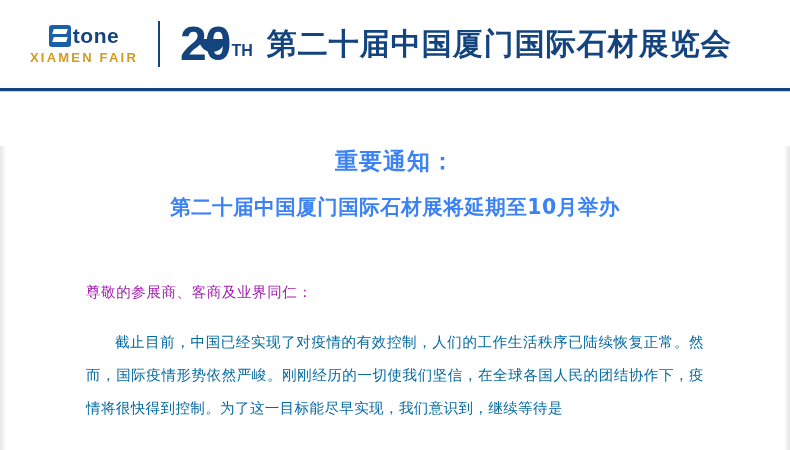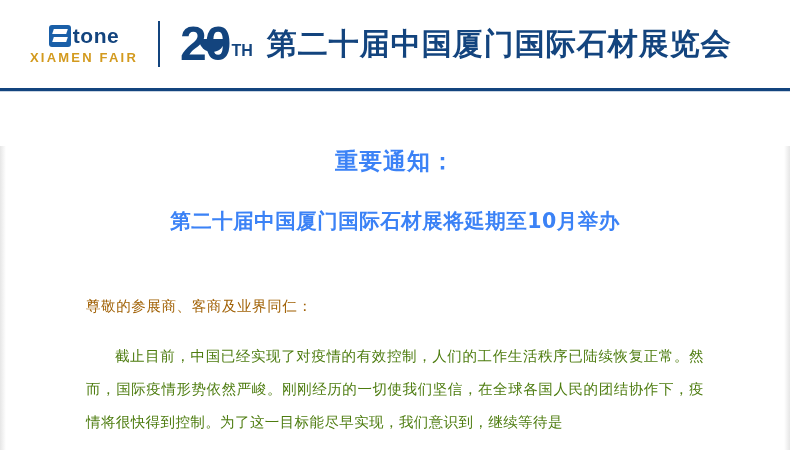--- a/index.html
+++ b/index.html
@@ -162,38 +162,38 @@
     font-weight: bold;
     color: #3b82f6;
   }
   .doc-title.line1 {
     font-size: 23px;
     margin-top: 54px;
     letter-spacing: 1px;
   }
   .doc-title.line2 {
     font-size: 20.5px;
-    margin-top: 30px;
+    margin-top: 16px;
     letter-spacing: 0.5px;
   }
 
   .salutation {
     margin-top: 62px;
     font-family: "DejaVu Serif", serif;
     font-size: 14.5px;
-    color: #a16207;
+    color: #a21caf;
     letter-spacing: 0.6px;
   }
 
   .para {
     margin-top: 24px;
     font-family: "DejaVu Serif", serif;
     font-size: 14.5px;
     line-height: 33px;
-    color: #4d7c0f;
+    color: #0369a1;
     text-align: justify;
     text-indent: 29px;
     letter-spacing: 0.4px;
   }
 
   
   .page-shade-left,
   .page-shade-right {
     position: absolute;
     top: 0;

